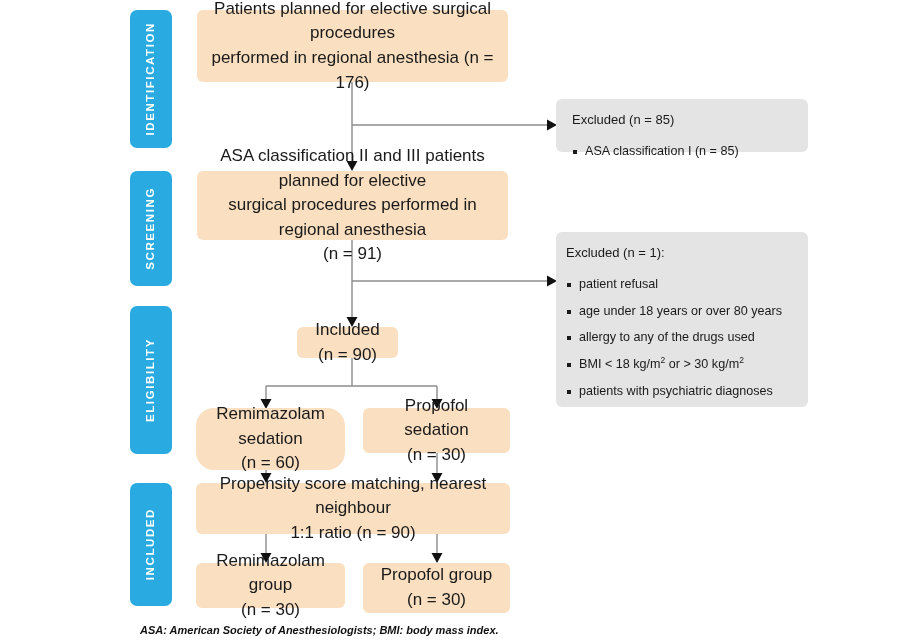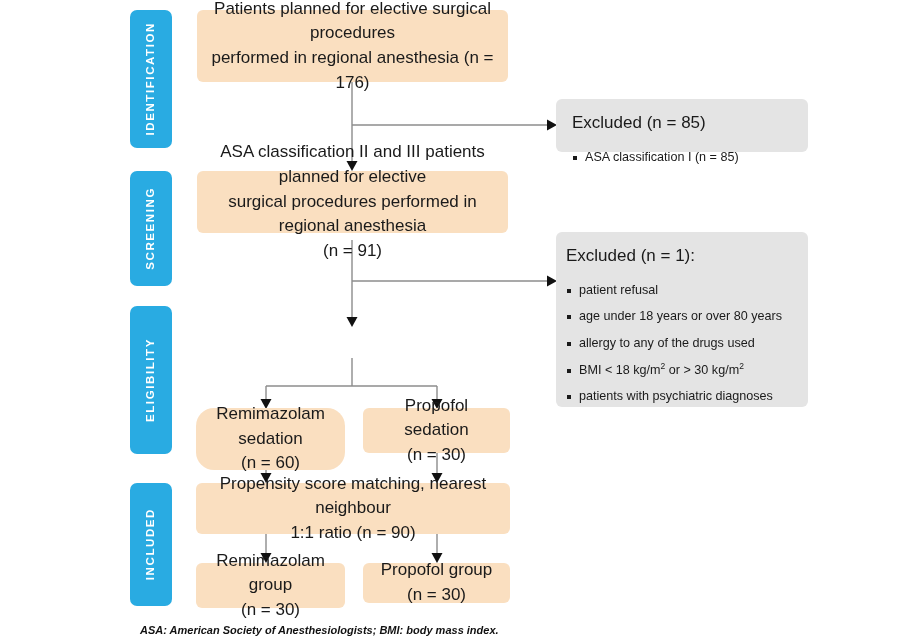--- a/index.html
+++ b/index.html
@@ -60,21 +60,21 @@
   
   .excl-box {
     position: absolute;
     background: #e4e4e4;
     border-radius: 6px;
     box-sizing: border-box;
     padding: 12px 14px 12px 16px;
   }
   .excl-title {
     color: #1a1a1a;
-    font-size: 17px;
+    font-size: 13px;
     line-height: 1.4;
     margin-bottom: 3px;
   }
   .excl-list {
     list-style: none;
     margin: 0;
     padding: 0;
   }
   .excl-list li {
     position: relative;
@@ -185,26 +185,29 @@
 
   <div class="stage-tab" style="left:130px; top:483px; width:42px; height:123px;">
     <span class="stage-label">INCLUDED</span>
   </div>
 
   <div class="flow-box" style="left:197px; top:10px; width:311px; height:72px;">
     <span class="box-text">Patients planned for elective surgical procedures
 performed in regional anesthesia (n = 176)</span>
   </div>
 
-  <div class="flow-box" style="left:197px; top:171px; width:311px; height:62px;text-align:center;">
+  <div class="flow-box" style="left:197px; top:171px; width:311px; height:69px;text-align:center;">
     <span class="box-text">ASA classification II and III patients planned for elective
 surgical procedures performed in regional anesthesia
 (n = 91)</span>
   </div>
 
+  <div class="flow-box" style="left:297px; top:327px; width:101px; height:31px;">
+    <span class="box-text">Included (n = 90)</span>
+  </div>
 
   <div class="flow-box" style="left:196px; top:408px; width:149px; height:62px;border-radius:18px;">
     <span class="box-text">Remimazolam sedation
 (n = 60)</span>
   </div>
 
   <div class="flow-box" style="left:363px; top:408px; width:147px; height:45px;">
     <span class="box-text">Propofol sedation
 (n = 30)</span>
   </div>
@@ -212,21 +215,21 @@
   <div class="flow-box" style="left:196px; top:483px; width:314px; height:51px;">
     <span class="box-text">Propensity score matching, nearest neighbour
 1:1 ratio (n = 90)</span>
   </div>
 
   <div class="flow-box" style="left:196px; top:563px; width:149px; height:45px;">
     <span class="box-text">Remimazolam group
 (n = 30)</span>
   </div>
 
-  <div class="flow-box" style="left:363px; top:563px; width:147px; height:40px;">
+  <div class="flow-box" style="left:363px; top:563px; width:147px; height:50px;">
     <span class="box-text">Propofol group
 (n = 30)</span>
   </div>
 
   <div class="excl-box" style="left:556px; top:99px; width:252px; height:53px;">
     <div class="excl-title">Excluded (n = 85)</div>
     <ul class="excl-list">
       <li>ASA classification I (n = 85)</li>
     </ul>
   </div>

